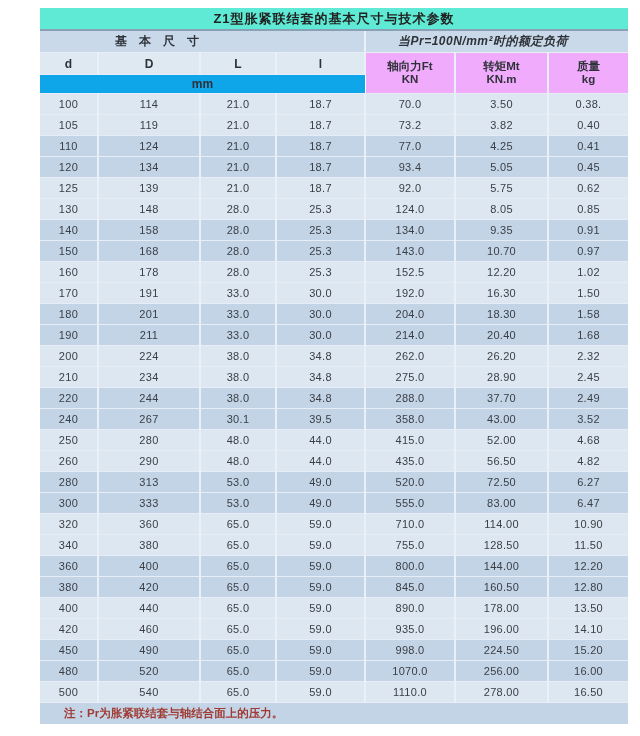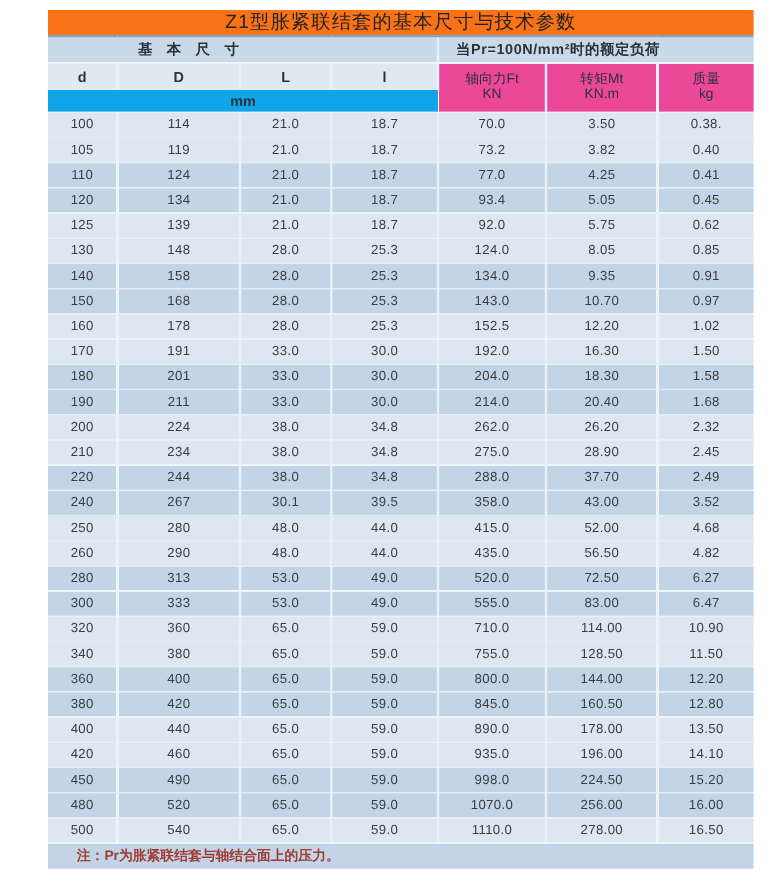--- a/index.html
+++ b/index.html
@@ -29,57 +29,58 @@
     border-right: 2px solid #e9f0f7;
     border-bottom: 1px solid #e6edf5;
     overflow: hidden;
     white-space: nowrap;
   }
   td:last-child, th:last-child { border-right: none; }
 
   
   .title-row th {
     height: 21px;
-    background: #f97316;
-    font-size: 16px;
-    font-weight: normal;
+    background: #5eead4;
+    font-size: 13px;
+    font-weight: bold;
     color: #222;
     letter-spacing: 1px;
     border-bottom: 2px solid #8aa0b5;
   }
   
   .group-row th {
     height: 21px;
     background: #c9d9e9;
     font-size: 12px;
     font-weight: bold;
     color: #2e3238;
   }
   .group-row th.basic-dims {
     letter-spacing: 12px;
     padding-right: 78px;
   }
   .group-row th.rated-load {
     text-align: left;
-    padding-left: 14px;
+    padding-left: 32px;
     letter-spacing: 0.5px;
+    font-style: italic;
   }
   
   .cols-row th {
     height: 21px;
     background: #dee9f2;
     font-size: 12px;
     font-weight: bold;
     color: #2e3238;
   }
   .cols-row th.unit-span {
-    font-weight: normal;
+    font-weight: bold;
     font-size: 11.5px;
     line-height: 1.15;
-    background: #ec4899;
+    background: #f0abfc;
   }
   
   .mm-row th {
     height: 18px;
     background: #0ea5e9;
     font-size: 12px;
     font-weight: bold;
     color: #2e3238;
   }
   

